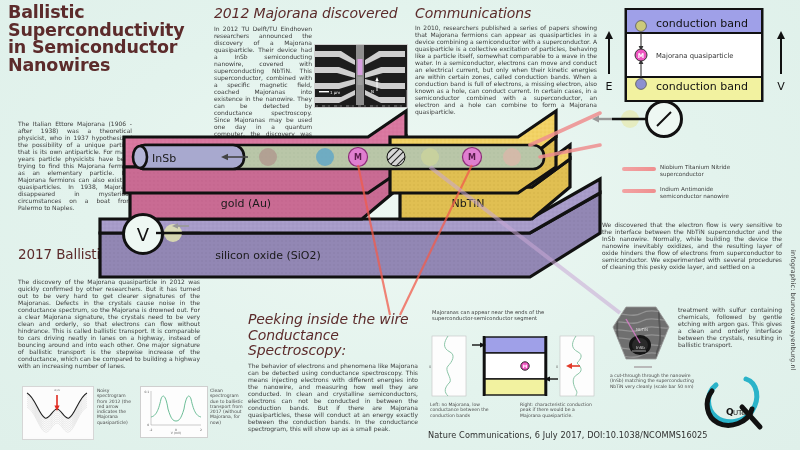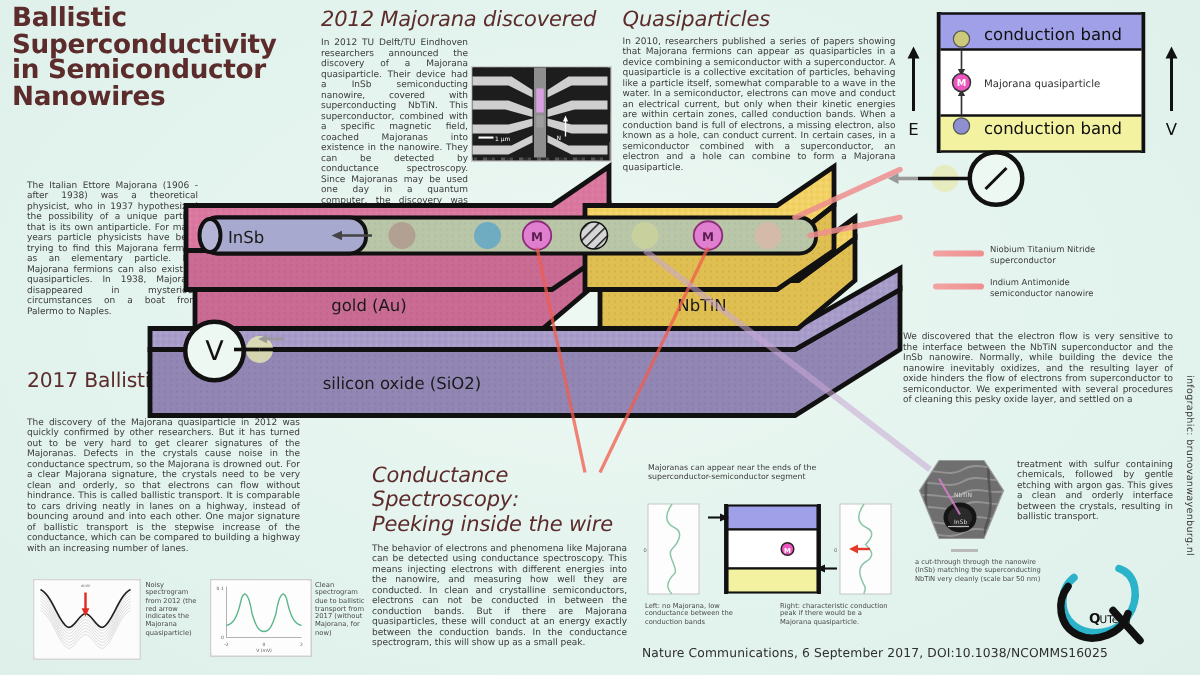--- a/index.html
+++ b/index.html
@@ -151,21 +151,21 @@
         <g stroke="#ffffff" stroke-width="0.9" fill="none">
           <line x1="62" y1="46" x2="62" y2="34"></line>
           <path d="M62 32 L60.3 36 L63.7 36 Z" fill="#ffffff" stroke="none"></path>
         </g>
       </svg>
     </div>
     <div class="body" style="width:98px;margin-top:3px;">In 2012 TU Delft/TU Eindhoven researchers announced the discovery of a Majorana quasiparticle. Their device had a InSb semiconducting nanowire, covered with superconducting NbTiN. This superconductor, combined with a specific magnetic field, coached Majoranas into existence in the nanowire. They can be detected by conductance spectroscopy. Since Majoranas may be used one day in a quantum computer, the discovery was breaking news, even though talk show hosts had a hard time making sense of it.</div>
   </div>
 
   <div class="abs" style="left:415px;top:6px;width:182px;">
-    <div class="h2 big">Quasiparticles</div>
+    <div class="h2 big">Communications</div>
     <div class="body">In 2010, researchers published a series of papers showing that Majorana fermions can appear as quasiparticles in a device combining a semiconductor with a superconductor. A quasiparticle is a collective excitation of particles, behaving like a particle itself, somewhat comparable to a wave in the water. In a semiconductor, electrons can move and conduct an electrical current, but only when their kinetic energies are within certain zones, called conduction bands. When a conduction band is full of electrons, a missing electron, also known as a hole, can conduct current. In certain cases, in a semiconductor combined with a superconductor, an electron and a hole can combine to form a Majorana quasiparticle.</div>
   </div>
 
   <div class="abs" style="left:600px;top:4px;width:196px;height:106px;">
     <svg width="196" height="106" viewBox="0 0 196 106">
 
       <line x1="26" y1="4" x2="26" y2="98" stroke="#111" stroke-width="3"></line>
       <line x1="162" y1="4" x2="162" y2="98" stroke="#111" stroke-width="3"></line>
 
       <rect x="27" y="5" width="134" height="24" fill="#9fa0e8"></rect>
@@ -340,22 +340,22 @@
     <div class="legend-txt">Niobium Titanium Nitride</div>
     <div class="legend-txt">superconductor</div>
   </div>
   <div class="abs" style="left:660px;top:186px;width:138px;">
     <div class="abs pill" style="left:-38px;top:3px;width:34px;"></div>
     <div class="legend-txt">Indium Antimonide</div>
     <div class="legend-txt">semiconductor nanowire</div>
   </div>
 
   <div class="abs" style="left:248px;top:310px;width:170px;">
+    <div class="h2 big" style="margin-top:2px;">Peeking inside the wire</div>
     <div class="h2 big">Conductance Spectroscopy:</div>
-    <div class="h2 big" style="margin-top:2px;">Peeking inside the wire</div>
     <div class="body" style="margin-top:3px;">The behavior of electrons and phenomena like Majorana can be detected using conductance spectroscopy. This means injecting electrons with different energies into the nanowire, and measuring how well they are conducted. In clean and crystalline semiconductors, electrons can not be conducted in between the conduction bands. But if there are Majorana quasiparticles, these will conduct at an energy exactly between the conduction bands. In the conductance spectrogram, this will show up as a small peak.</div>
   </div>
 
   <div class="abs tiny2" style="left:432px;top:309px;width:152px;">Majoranas can appear near the ends of the superconductor-semiconductor segment</div>
 
   <div class="abs" style="left:428px;top:334px;width:170px;height:66px;">
     <svg width="170" height="66" viewBox="0 0 170 66">
 
       <rect x="4" y="2" width="34" height="60" fill="#fdfdfd" stroke="#c2c2c2" stroke-width="0.6"></rect>
       <path d="M20 2 C16 8 14 14 22 18 C28 21 24 28 20 32 C16 36 24 44 22 48 C16 54 16 58 20 62" stroke="#8cc6a8" stroke-width="1" fill="none"></path>
@@ -434,15 +434,15 @@
       <path d="M44 6 C56 10 58 26 50 38 C42 50 24 52 14 44 C4 36 4 20 14 12" stroke="#2ab3c9" stroke-width="5" fill="none" stroke-linecap="round"></path>
       <path d="M10 18 C2 28 4 44 16 50 C28 56 46 50 50 36" stroke="#111" stroke-width="5" fill="none" stroke-linecap="round"></path>
       <path d="M40 34 L58 54" stroke="#111" stroke-width="5" stroke-linecap="round"></path>
       <text x="24" y="42" font-size="9" fill="#111" font-family="DejaVu Sans, sans-serif" font-weight="bold">Q</text>
       <text x="31" y="42" font-size="7" fill="#111" font-family="DejaVu Sans, sans-serif">UTech</text>
     </svg>
   </div>
 
   <div class="wm" style="right:3px;top:250px;">infographic: brunovanwayenburg.nl</div>
 
-  <div class="abs footer" style="left:428px;top:430px;">Nature Communications, 6 September 2017, DOI:10.1038/NCOMMS16025</div>
+  <div class="abs footer" style="left:428px;top:430px;">Nature Communications, 6 July 2017, DOI:10.1038/NCOMMS16025</div>
 
 </div>
 
 </body></html>

